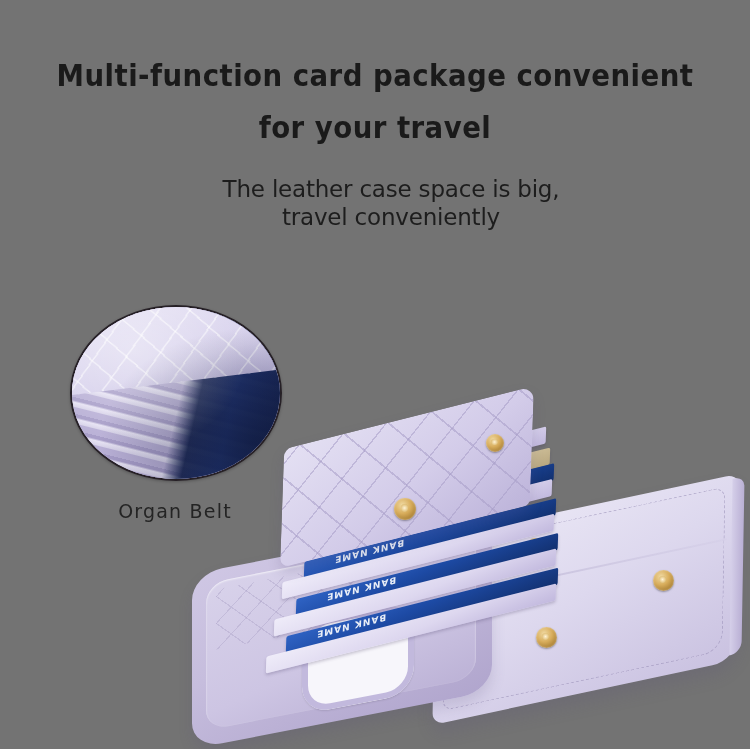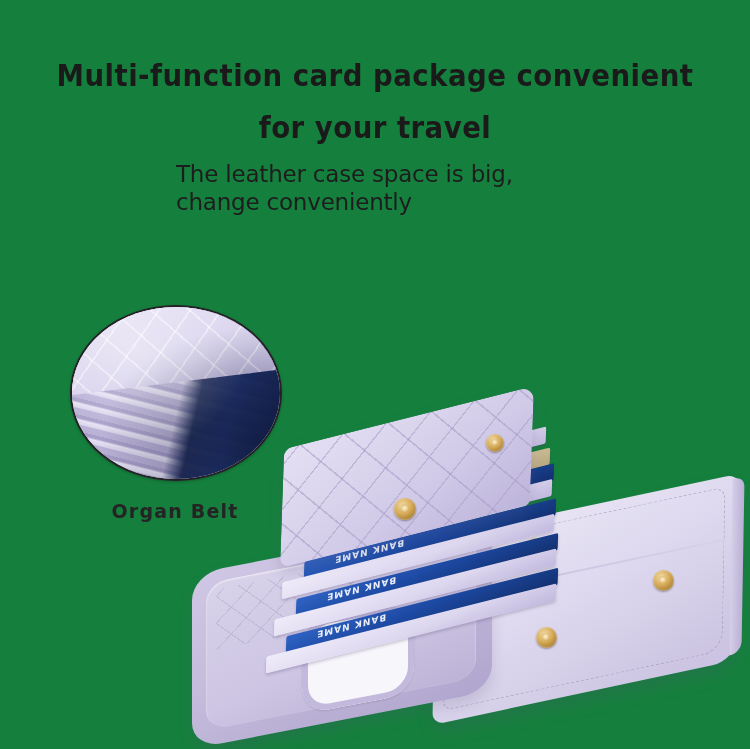--- a/index.html
+++ b/index.html
@@ -4,21 +4,21 @@
 <style>
   html, body {
     margin: 0;
     padding: 0;
     background: #ffffff;
   }
   #page {
     position: relative;
     width: 750px;
     height: 749px;
-    background: #15803d;
+    background: #737373;
     overflow: hidden;
     font-family: "DejaVu Sans", "Liberation Sans", sans-serif;
   }
 
   
   .headline {
     position: absolute;
     left: 0;
     top: 50px;
     width: 750px;
@@ -32,28 +32,29 @@
     transform: scaleX(0.92);
     transform-origin: 50% 50%;
     white-space: nowrap;
   }
   .headline .h-line { display: block; }
 
   
   .body-copy {
     position: absolute;
     left: 176px;
-    top: 160px;
+    top: 175px;
     width: 430px;
     color: #1d1d1d;
     font-family: "DejaVu Sans", "Liberation Sans", sans-serif;
     font-weight: 400;
     font-size: 23px;
     line-height: 28px;
     letter-spacing: -0.2px;
+    text-align: center;
   }
   .body-copy .p-line { display: block; white-space: nowrap; }
 
   
   .callout {
     position: absolute;
     left: 70px;
     top: 305px;
     width: 208px;
     height: 172px;
@@ -103,21 +104,21 @@
                 radial-gradient(ellipse at 88% 78%, rgba(10,18,45,0.45) 0%, rgba(10,18,45,0) 60%);
   }
   .callout-label {
     position: absolute;
     left: 70px;
     top: 500px;
     width: 210px;
     text-align: center;
     color: #242424;
     font-family: "DejaVu Sans", "Liberation Sans", sans-serif;
-    font-weight: 700;
+    font-weight: 400;
     font-size: 19px;
     letter-spacing: 1.2px;
   }
 
   
   .product {
     position: absolute;
     left: 186px;
     top: 410px;
     width: 552px;
@@ -277,21 +278,21 @@
 
 <div id="page">
 
   <div class="headline">
     <span class="h-line">Multi-function card package convenient</span>
     <span class="h-line">for your travel</span>
   </div>
 
   <div class="body-copy">
     <span class="p-line">The leather case space is big,</span>
-    <span class="p-line">change conveniently</span>
+    <span class="p-line">travel conveniently</span>
   </div>
 
   <div class="callout">
     <div class="callout-inner"></div>
     <div class="callout-quilt"></div>
     <div class="callout-shade"></div>
   </div>
   <div class="callout-label">Organ Belt</div>
 
   <div class="product">

